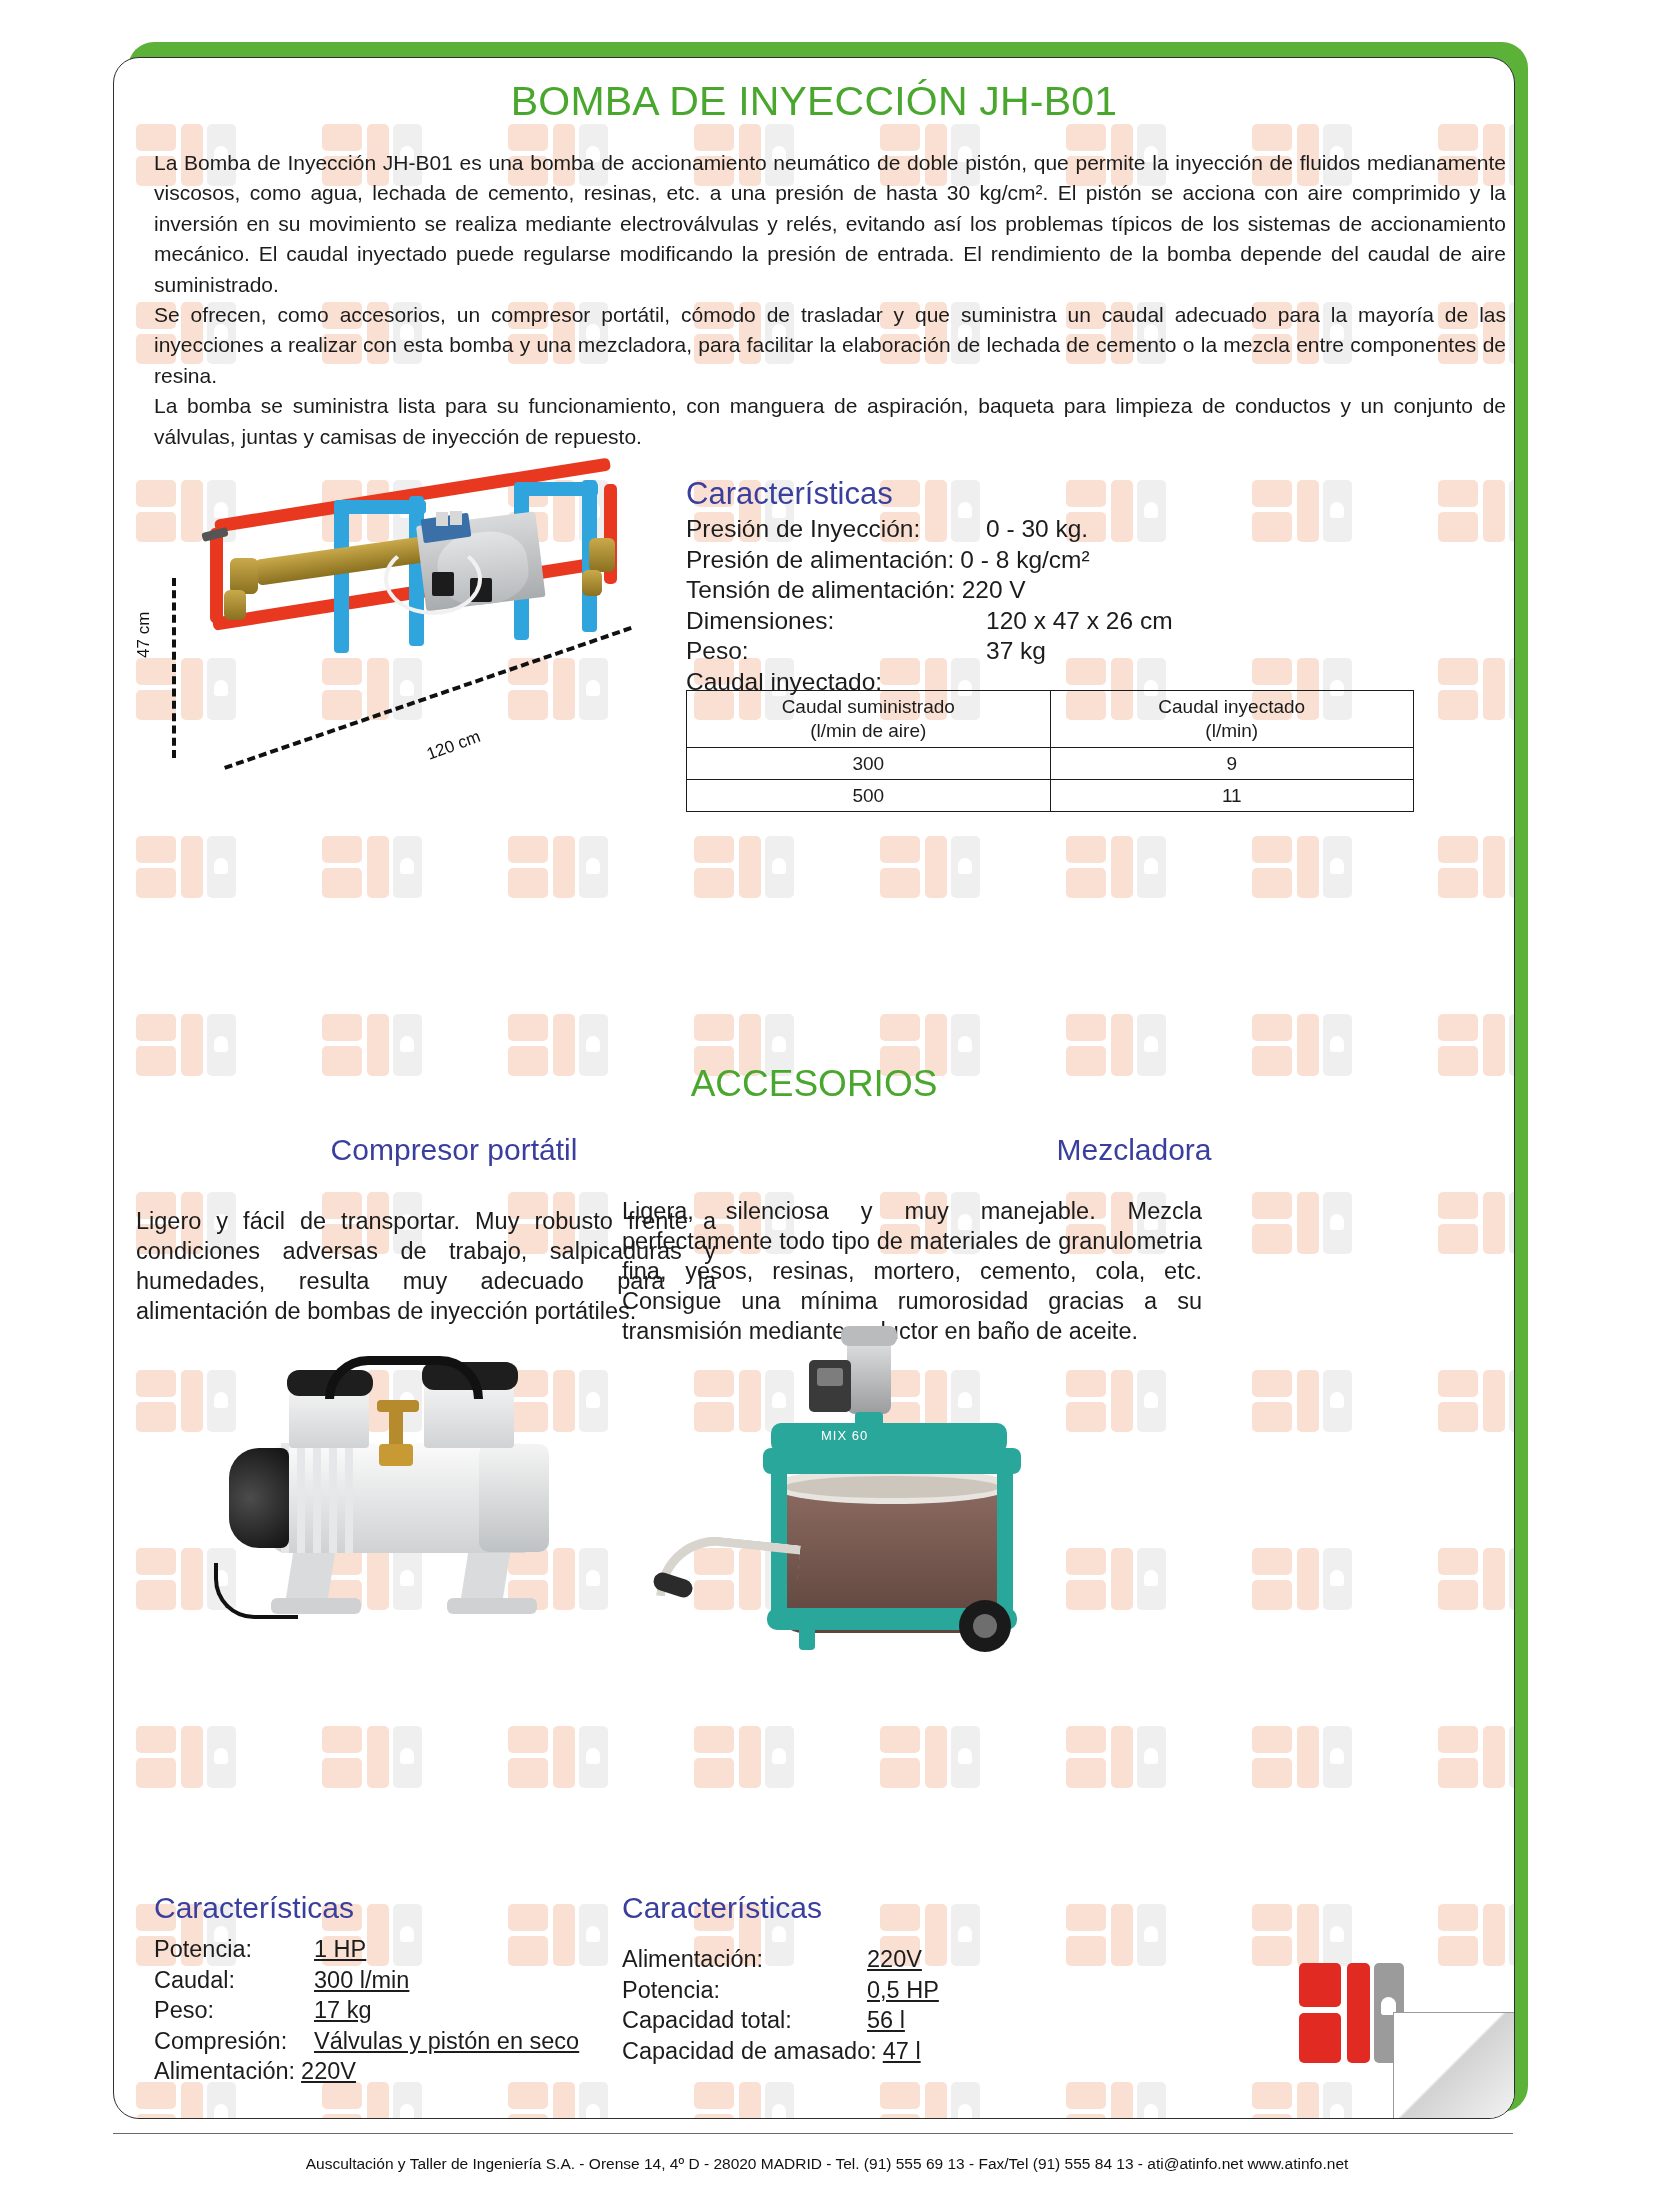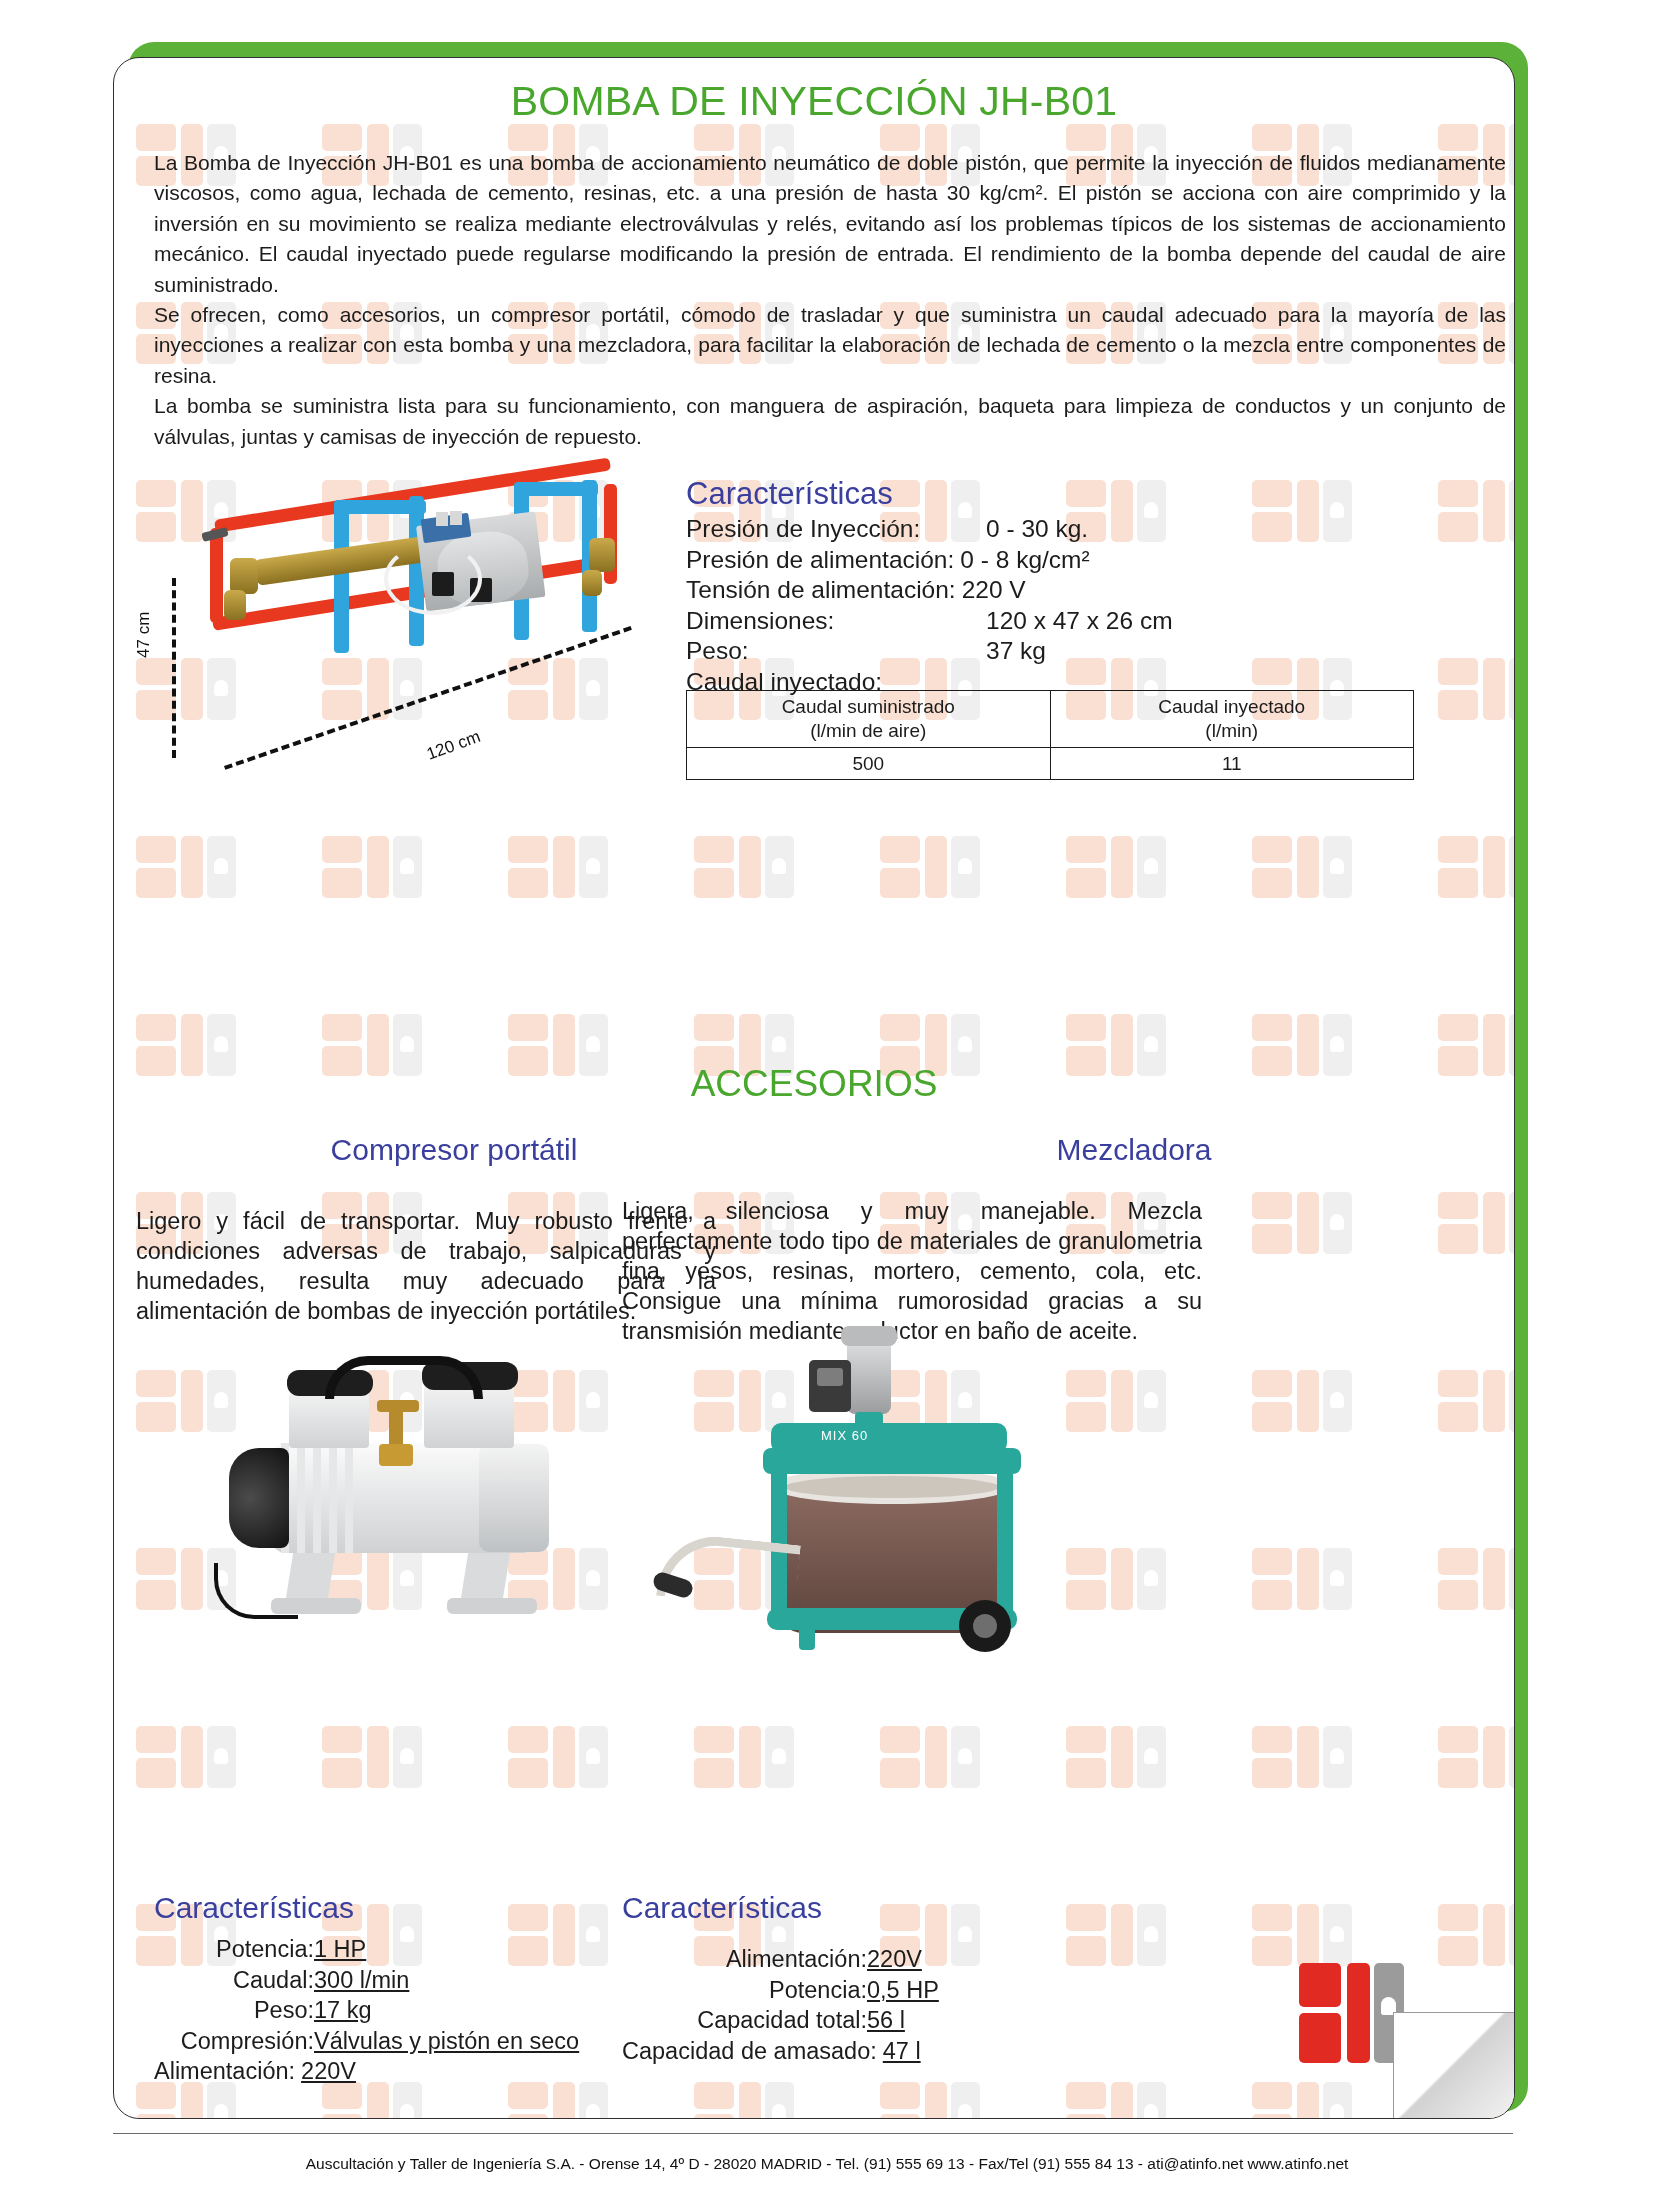--- a/index.html
+++ b/index.html
@@ -113,21 +113,21 @@
   #mixer-photo{position:absolute;left:545px;top:1250px;width:420px;height:340px;}
 
   .acc-spec-head{position:absolute;font-size:30px;color:#3a3f9e;}
   #cs-head{left:40px;top:1833px;}
   #ms-head{left:508px;top:1833px;}
 
   .acc-spec{position:absolute;font-size:23.5px;line-height:30.5px;color:#1c1c1c;}
   #cs-list{left:40px;top:1876px;width:460px;}
   #ms-list{left:508px;top:1886px;width:470px;}
   .acc-spec .row{display:flex;}
-  .acc-spec .k{white-space:nowrap;text-align:right;}
+  .acc-spec .k{white-space:nowrap;}
   .acc-spec .v{white-space:nowrap;text-decoration:underline;}
 
   
   #logo{position:absolute;left:1185px;top:1905px;width:105px;height:100px;}
   #logo i{position:absolute;display:block;background:#e02a22;border-radius:5px;}
   #logo i.l1{left:0;top:0;width:42px;height:44px;}
   #logo i.l2{left:0;top:50px;width:42px;height:50px;}
   #logo i.l3{left:48px;top:0;width:23px;height:100px;}
   #logo i.l4{left:75px;top:0;width:30px;height:100px;background:#9b9b9b;}
   #logo i.ldot{left:82px;top:34px;width:15px;height:18px;background:#ffffff;border-radius:8px 8px 3px 3px;}
@@ -894,20 +894,24 @@
             <span>Caudal suministrado</span><br>
             <span>(l/min de aire)</span>
           </th>
           <th style="width:50%">
             <span>Caudal inyectado</span><br>
             <span>(l/min)</span>
           </th>
         </tr>
       </thead>
       <tbody>
+        <tr>
+          <td>300</td>
+          <td>9</td>
+        </tr>
         <tr>
           <td>500</td>
           <td>11</td>
         </tr>
       </tbody>
     </table>
 
     <div id="accesorios">ACCESORIOS</div>
 
     <div class="acc-title" id="acc-title-left">Compresor portátil</div>

